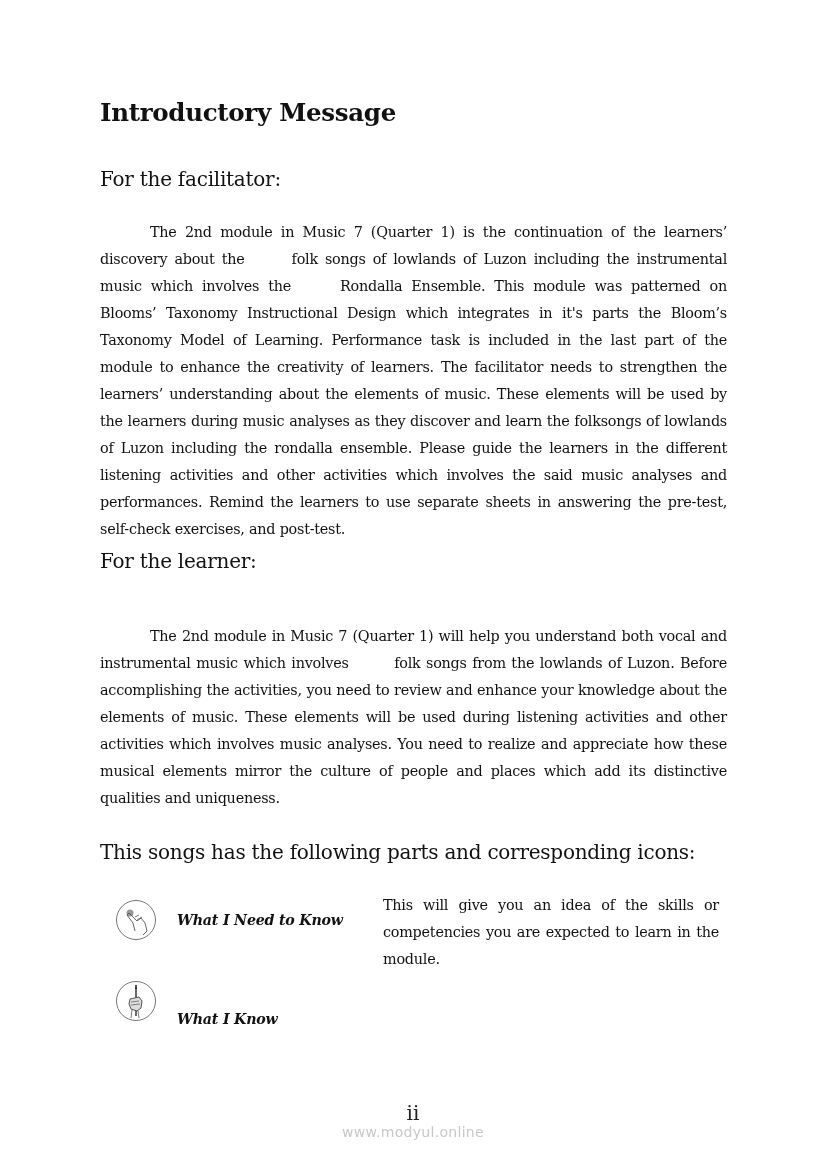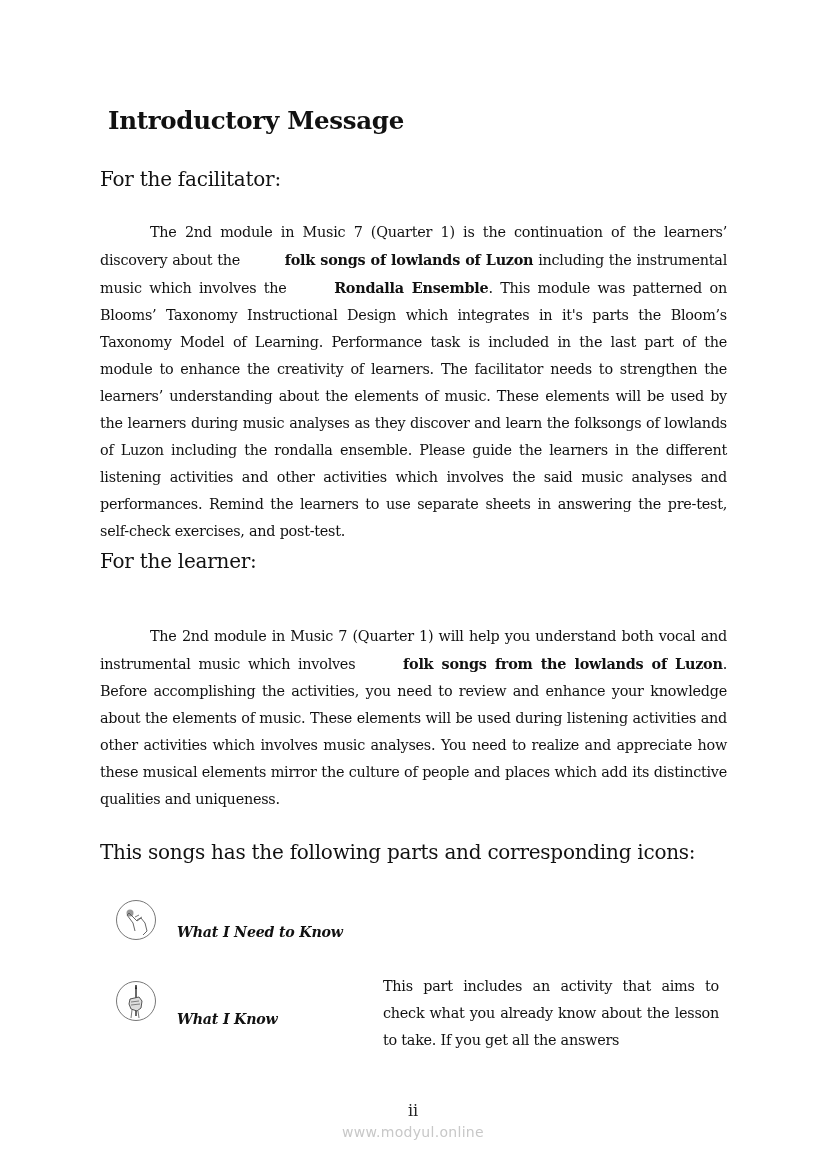--- a/index.html
+++ b/index.html
@@ -4,34 +4,34 @@
   <style>
     html, body { margin: 0; padding: 0; background: #ffffff; }
     body {
       width: 826px; height: 1169px; position: relative; overflow: hidden;
       font-family: "DejaVu Serif", "Liberation Serif", serif;
       color: #111111;
     }
     .page-title {
       position: absolute; left: 100px; top: 98px;
       font-family: "DejaVu Serif", serif; font-weight: bold;
-      font-size: 24.5px; letter-spacing: -0.3px; margin: 8px;
+      font-size: 24.5px; letter-spacing: -0.3px; margin: 0;
       color: #111;
     }
     .label-line {
       position: absolute; left: 100px;
       font-size: 20px; line-height: 27px; letter-spacing: -0.25px;
     }
     .para {
       position: absolute; left: 100px; width: 627px;
       font-size: 14.4px; line-height: 27px; letter-spacing: -0.25px;
       text-align: justify; margin: 0;
     }
     .para .indent { display: inline-block; width: 50px; }
-    .para b { font-weight: bold; margin-left: 40px; }
+    .para b { font-weight: normal; margin-left: 40px; }
     .parts {
       position: absolute; left: 100px; top: 892px; width: 627px;
     }
     .part-row { position: relative; height: 81px; }
     .part-icon {
       position: absolute; left: 16px; width: 40px; height: 40px;
       border: 1px solid #777; border-radius: 50%; box-sizing: border-box;
       background: #fff;
     }
     .part-icon svg { width: 38px; height: 38px; display: block; }
@@ -40,21 +40,21 @@
       font-family: "DejaVu Serif", serif; font-weight: bold; font-style: italic;
       font-size: 14.2px; letter-spacing: -0.2px;
     }
     .part-desc {
       position: absolute; left: 283px; width: 336px;
       font-size: 14.4px; line-height: 27px; letter-spacing: -0.25px;
       text-align: justify; margin: 0;
     }
     .page-number {
       position: absolute; left: 0; width: 826px; top: 1101px; text-align: center;
-      font-size: 16px; color: #222;
+      font-size: 20px; color: #222;
     }
     .watermark {
       position: absolute; left: 0; width: 826px; top: 1124px; text-align: center;
       font-family: "DejaVu Sans", sans-serif; font-size: 14px; color: #c8c8c8;
       letter-spacing: 0.3px;
     }
   </style>
 </head>
 <body>
 
@@ -72,31 +72,31 @@
 
 <div class="parts">
   <div class="part-row">
     <div class="part-icon" style="top:8px;">
       <svg viewBox="0 0 38 38">
         <circle cx="13" cy="12" r="3.5" fill="#999"></circle>
         <path d="M12 12 L20 20 L24 17 L28 22 L30 30 L26 34 M12 12 L10 14 L16 22 L18 30" fill="none" stroke="#555" stroke-width="0.9"></path>
         <path d="M18 16 L22 14 M20 19 L25 16" fill="none" stroke="#555" stroke-width="0.8"></path>
       </svg>
     </div>
-    <div class="part-name" style="top:32px;font-style:italic;">What I Need to Know</div>
+    <div class="part-name" style="top:20px;font-style:italic;">What I Need to Know</div>
+    <p class="part-desc" style="top:0px;">This will give you an idea of the skills or competencies you are expected to learn in the module.</p>
   </div>
   <div class="part-row">
     <div class="part-icon" style="top:8px;">
       <svg viewBox="0 0 38 38">
         <path d="M19 3 L19 34" stroke="#444" stroke-width="1.6"></path>
         <path d="M19 3 L18 7 L20 7 Z" fill="#222"></path>
         <path d="M13 17 L22 15 L25 19 L24 26 L20 29 L14 27 L12 22 Z" fill="#ddd" stroke="#444" stroke-width="0.9"></path>
         <path d="M14 20 L22 19 M14 23 L23 22" stroke="#555" stroke-width="0.7"></path>
         <path d="M15 28 L14 36 M21 29 L22 36" stroke="#555" stroke-width="0.8"></path>
       </svg>
     </div>
     <div class="part-name" style="top:38px;">What I Know</div>
-    <p class="part-desc" style="top:0px;">This part includes an activity that aims to check what you already know about the lesson to take. If you get all the answers</p>
   </div>
 </div>
 
 <div class="page-number">ii</div>
 <div class="watermark">www.modyul.online</div>
 
 </body></html>

